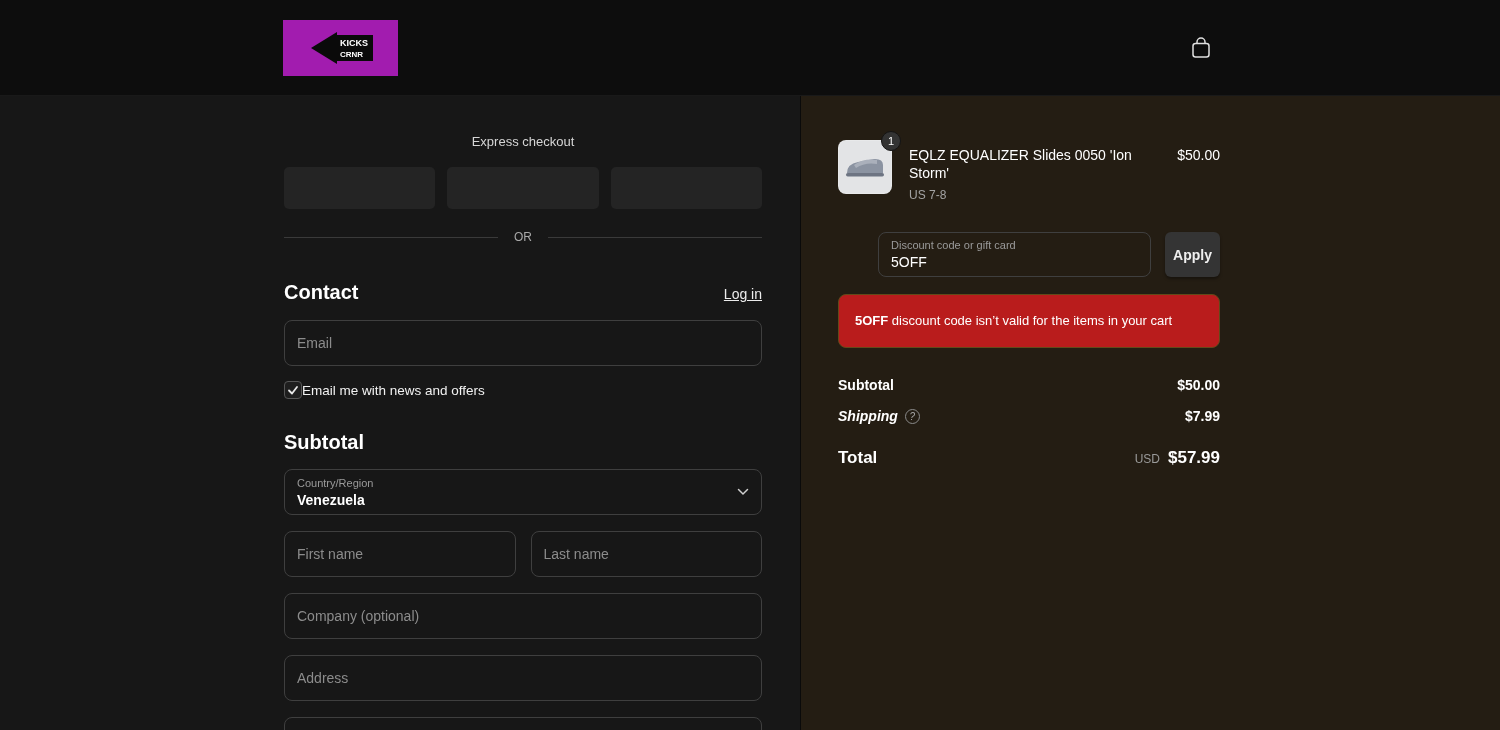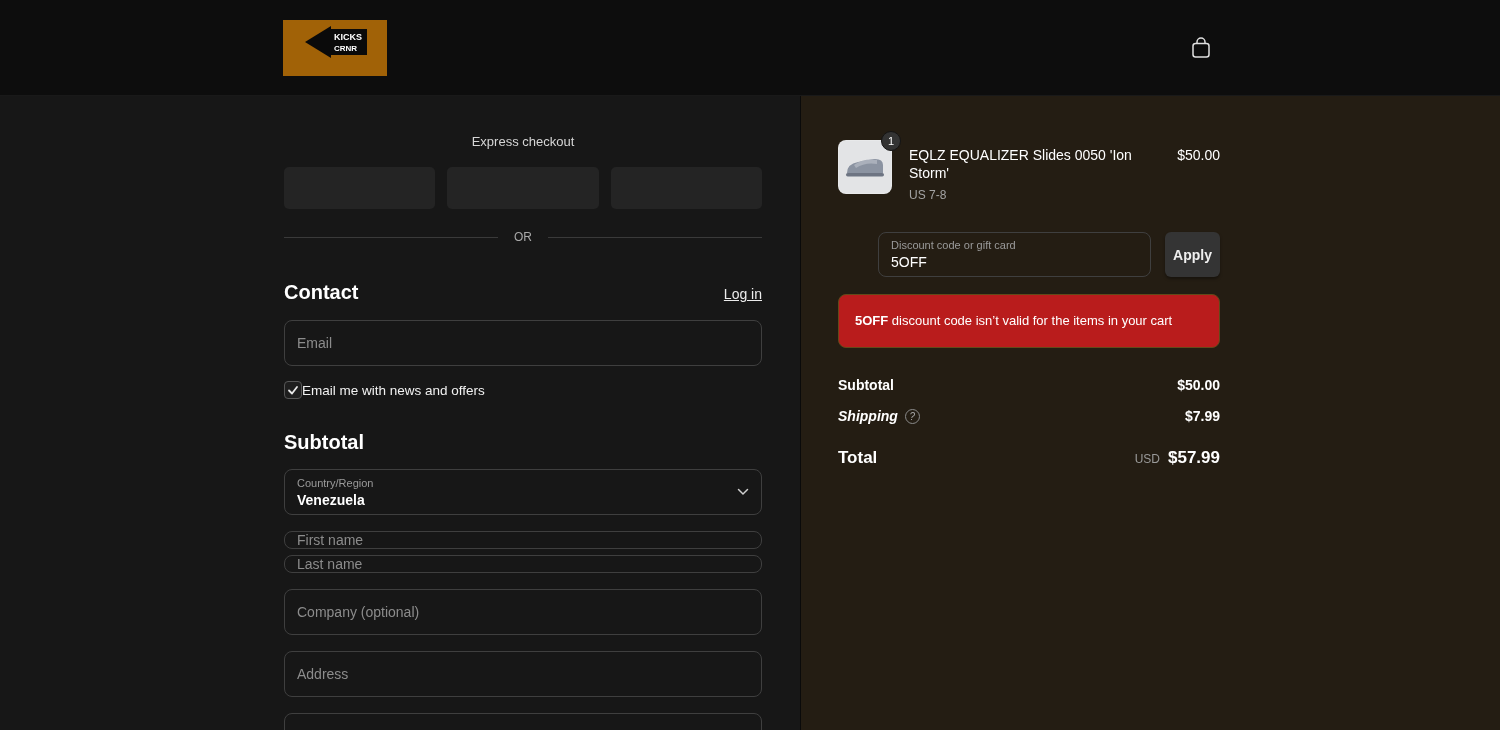--- a/index.html
+++ b/index.html
@@ -9,50 +9,50 @@
     background:#171717;
     color:#ffffff;
   }
   
   .header {
     height:96px; background:#0d0d0d;
     display:flex; align-items:center; justify-content:space-between;
     padding:0 285px 0 283px;
     border-bottom:1px solid rgba(255,255,255,0.05);
   }
-  .logo-box { width:104px; height:56px; background:#a16207; display:flex; justify-content:center; cursor:pointer; }
+  .logo-box { width:115px; height:56px; background:#a21caf; display:flex; align-items:center; justify-content:center; cursor:pointer; }
   .cart-btn { width:28px; height:28px; display:flex; align-items:center; justify-content:center; cursor:pointer; }
   
   .content { display:flex; height:634px; }
   .left { width:800px; background:#171717; display:flex; justify-content:flex-end; padding-right:38px; }
   .left-inner { width:478px; padding-top:38px; }
   .right { flex:1; background:#241d13; border-left:1px solid #0a0a0a; padding:44px 0 0 37px; }
   .right-inner { width:382px; }
   
   .express-title { text-align:center; font-size:13px; color:#d6d6d6; line-height:16px; }
   .express-buttons { display:grid; grid-template-columns:repeat(3,1fr); gap:12px; margin-top:17px; }
   .express-btn { height:42px; background:#242424; border:none; border-radius:5px; cursor:pointer; }
   .or { display:flex; align-items:center; gap:16px; margin-top:21px; color:#a8a8a8; font-size:12px; line-height:15px; }
   .or-line { flex:1; height:1px; background:#3a3a3a; }
   
   .section-head { display:flex; justify-content:space-between; align-items:baseline; margin-top:34px; }
   .h2 { font-size:20px; font-weight:700; line-height:26px; }
   .login { color:#ececec; font-size:14px; text-decoration:underline; cursor:pointer; }
   .field { display:block; width:100%; height:46px; background:transparent; border:1px solid #3f3f3f; border-radius:8px;
-           padding:0 12px; color:#fff; font-size:14px; font-family:inherit; }
+           padding:7px 12px; color:#fff; font-size:14px; font-family:inherit; }
   .field::placeholder { color:#8c8c8c; }
   .mt15 { margin-top:15px; } .mt16 { margin-top:16px; } .mt30 { margin-top:30px; }
   .checkbox-row { display:flex; align-items:center; margin-top:15px; font-size:13.5px; color:#f2f2f2; cursor:pointer; }
   .checkbox { width:18px; height:18px; border:1px solid #565656; border-radius:4px; background:#1e1e1e;
               display:flex; align-items:center; justify-content:center; flex:0 0 auto; }
   .select-box { margin-top:14px; border:1px solid #3f3f3f; border-radius:8px; height:46px; padding:6px 12px;
                 display:flex; align-items:center; justify-content:space-between; cursor:pointer; }
   .float-label { font-size:11px; color:#9a9a9a; line-height:13px; }
   .float-value { font-size:14px; color:#fff; margin-top:2px; font-weight:600; }
-  .name-row { display:flex; gap:6px; margin-top:16px;flex-direction:column; }
+  .name-row { display:flex; gap:15px; margin-top:16px; }
   .name-row .field { flex:1; }
   
   .product-row { display:flex; align-items:flex-start; }
   .thumb-wrap { position:relative; width:54px; height:54px; flex:0 0 auto; }
   .thumb { width:54px; height:54px; border-radius:8px; background:#e3e4e6; border:1px solid rgba(255,255,255,0.18);
            display:flex; align-items:center; justify-content:center; overflow:hidden; }
   .qty-badge { position:absolute; top:-9px; right:-9px; min-width:20px; height:20px; border-radius:10px;
                background:#333333; border:1px solid #141414; color:#fff; font-size:11px;
                display:flex; align-items:center; justify-content:center; padding:0 5px; }
   .product-main { flex:1; margin-left:17px; padding-top:7px; }

